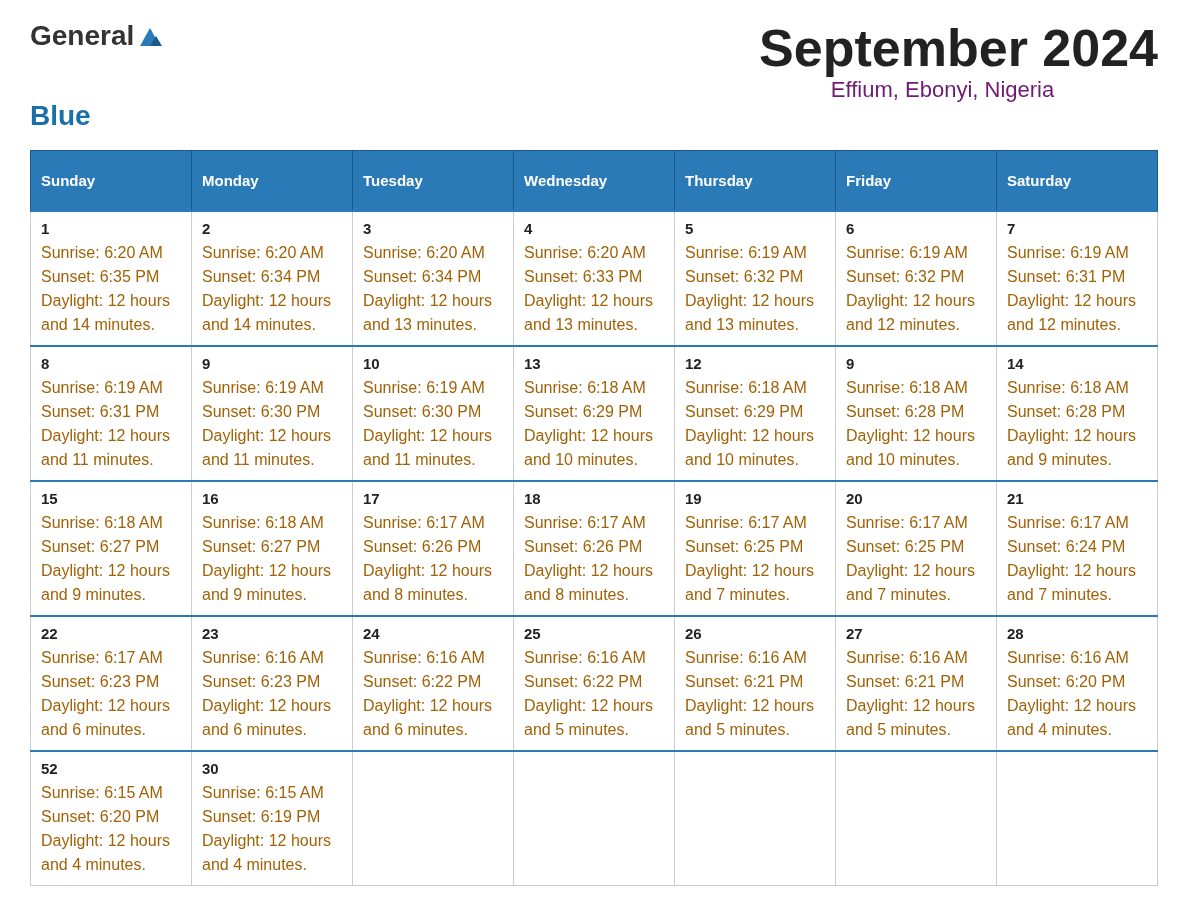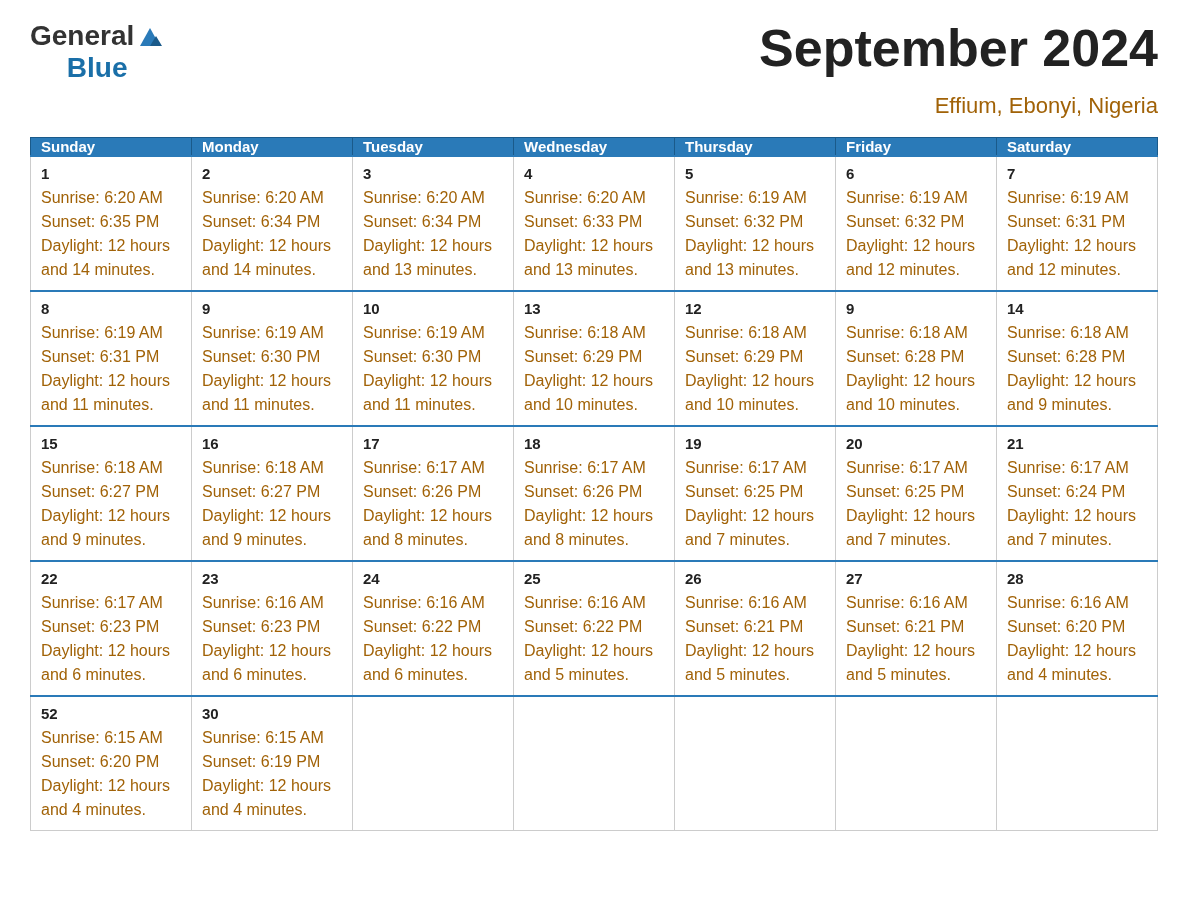--- a/index.html
+++ b/index.html
@@ -36,34 +36,35 @@
     }
     .calendar-title {
       font-size: 52px;
       font-weight: bold;
       color: #222;
       line-height: 1.1;
       margin-left: 32px;
     }
     .calendar-subtitle {
       font-size: 22px;
-      color: #a16207;
-      margin-top: 16px;
+      color: #701a75;
+      margin-top: 0;
+      text-align: center;
     }
     .calendar-table {
       width: 100%;
       border-collapse: collapse;
       table-layout: fixed;
     }
     .calendar-table thead tr th {
       background-color: #2a7ab8;
       color: #fff;
       font-size: 15px;
       font-weight: bold;
-      padding: 0 10px;
+      padding: 21px 10px;
       text-align: left;
       border: 1px solid #1a5a8a;
     }
     .calendar-table tbody tr td {
       vertical-align: top;
       padding: 8px 10px;
       border: 1px solid #ccc;
       font-size: 12.5px;
       color: #333;
       background: #fff;
@@ -83,21 +84,22 @@
       font-size: 16px;
       color: #a16207;
       line-height: 1.5;
     }
     .row-border-top td {
       border-top: 2px solid #2a7ab8 !important;
     }
     .logo-wrapper {
       display: flex;
       flex-direction: column;
-      align-items: center;
+      align-items: flex-start;
+      gap: 48px;
     }
     .logo-line {
       display: flex;
       align-items: center;
     }
     .logo-blue-line {
       display: flex;
       align-items: center;
     }
   </style>

